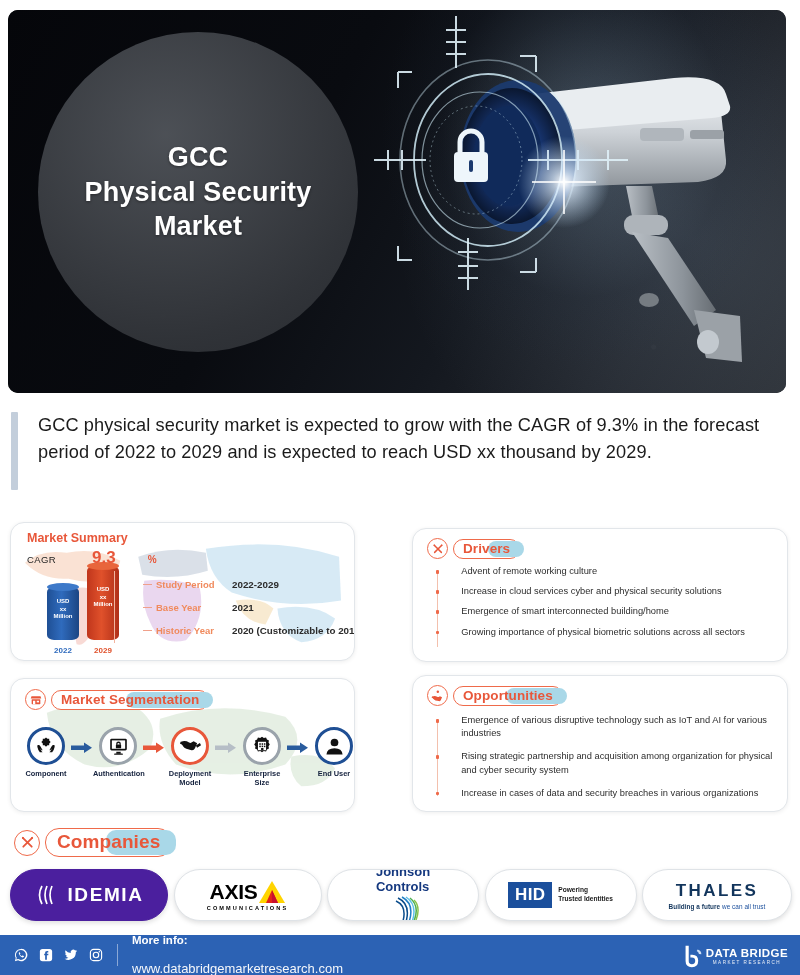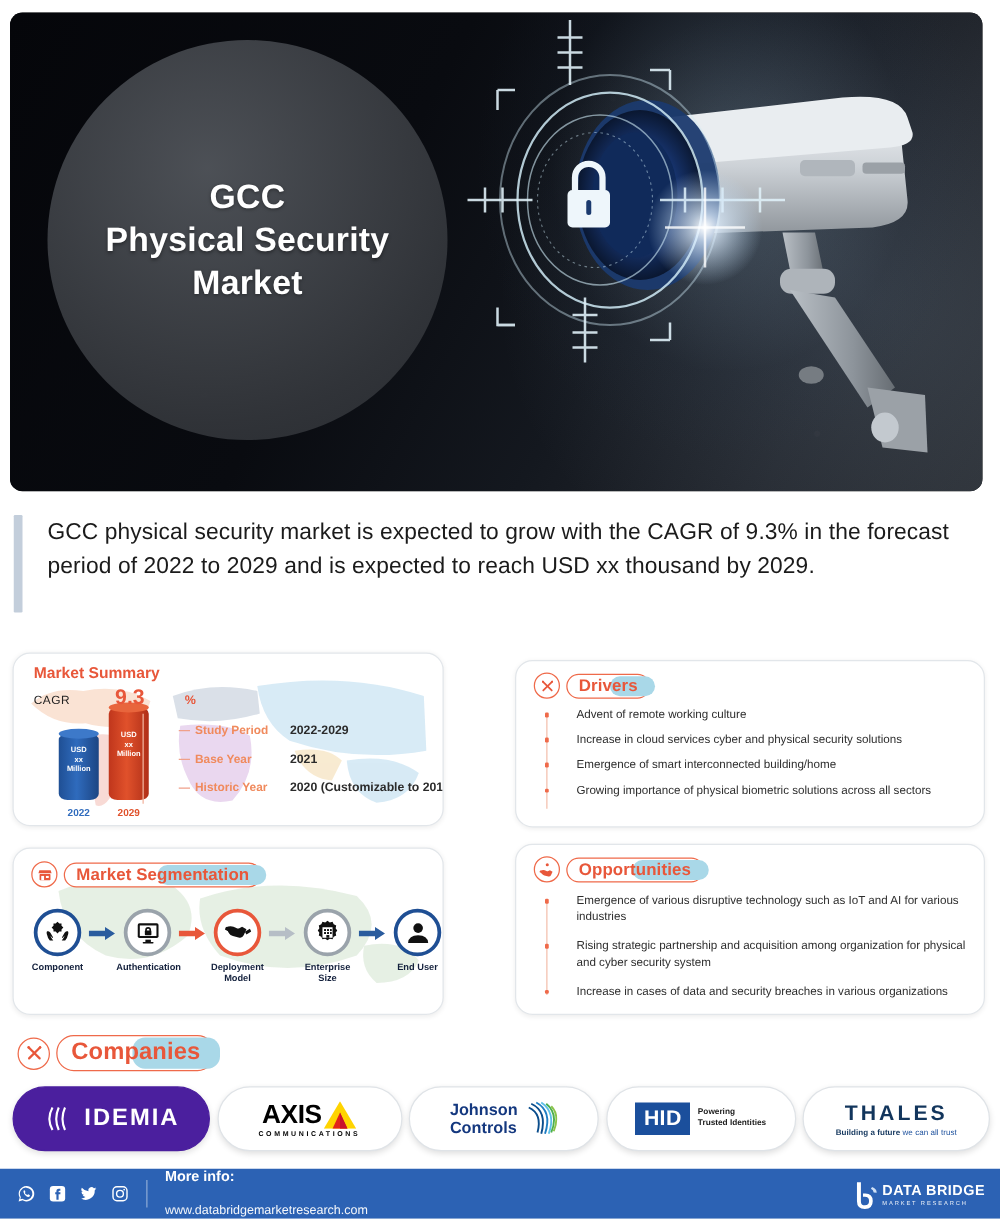--- a/index.html
+++ b/index.html
@@ -216,23 +216,23 @@
   .footer {
     position: absolute; left: 0; top: 935px; width: 800px; height: 40px;
     background: #2c62b4;
     display: flex; align-items: center;
   }
   .soc { display: flex; align-items: center; gap: 11px; margin-left: 14px; }
   .soc-i { width: 14px; height: 14px; display: flex; align-items: center; justify-content: center; }
   .foot-div { width: 1px; height: 22px; background: rgba(255,255,255,.45); margin-left: 14px; }
   .foot-info { margin-left: 14px; color: #fff; }
   .foot-info .t1 { font-size: 11.5px; font-weight: bold; line-height: 1.15; }
-  .foot-info .t2 { font-size: 10px; opacity: .95; margin-top: 13px; }
+  .foot-info .t2 { font-size: 13px; opacity: .95; margin-top: 13px; }
   .brand { position: absolute; right: 12px; top: 8px; display: flex; align-items: center; }
-  .brand-txt { margin-left: 0; color: #fff; }
+  .brand-txt { margin-left: 0; color: #fff; text-align: center; }
   .brand-txt .b1 { font-size: 11.5px; font-weight: bold; letter-spacing: .4px; line-height: 1.1; }
   .brand-txt .b2 { font-size: 4.6px; letter-spacing: 1.5px; opacity: .9; }
 </style>
 </head>
 <body>
 
 <div class="hero">
   <div class="hero-bg"></div>
   <div class="hero-noise"></div>
 
@@ -598,21 +598,21 @@
           <path d="M13 0 L26 22 H0 Z" fill="#ffd400"></path>
           <path d="M13 9 L19 22 H7 Z" fill="#e2231a"></path>
           <path d="M13 9 L19 22 H13 Z" fill="#c8102e"></path>
         </svg>
       </div>
       <div class="axis-sub">COMMUNICATIONS</div>
     </div>
   </div>
 
   <div class="logo-card" id="logo-johnson">
-    <div style="display:flex;align-items:flex-end;">
+    <div style="display:flex;align-items:center;flex-direction:column;">
       <div style="text-align:left;">
         <div class="jc-txt">Johnson</div>
         <div class="jc-txt">Controls</div>
       </div>
       <svg width="26" height="30" viewBox="0 0 26 30" style="margin-left:6px;">
         <g fill="none" stroke-width="1.5">
           <path d="M5 3 Q18 9 13 27" stroke="#0a4d8c"></path>
           <path d="M9 2 Q22 9 16 27" stroke="#1f7ec4"></path>
           <path d="M13 2 Q25 10 19 27" stroke="#5fc0e8"></path>
           <path d="M17 3 Q27 11 21 26" stroke="#4caf50"></path>

